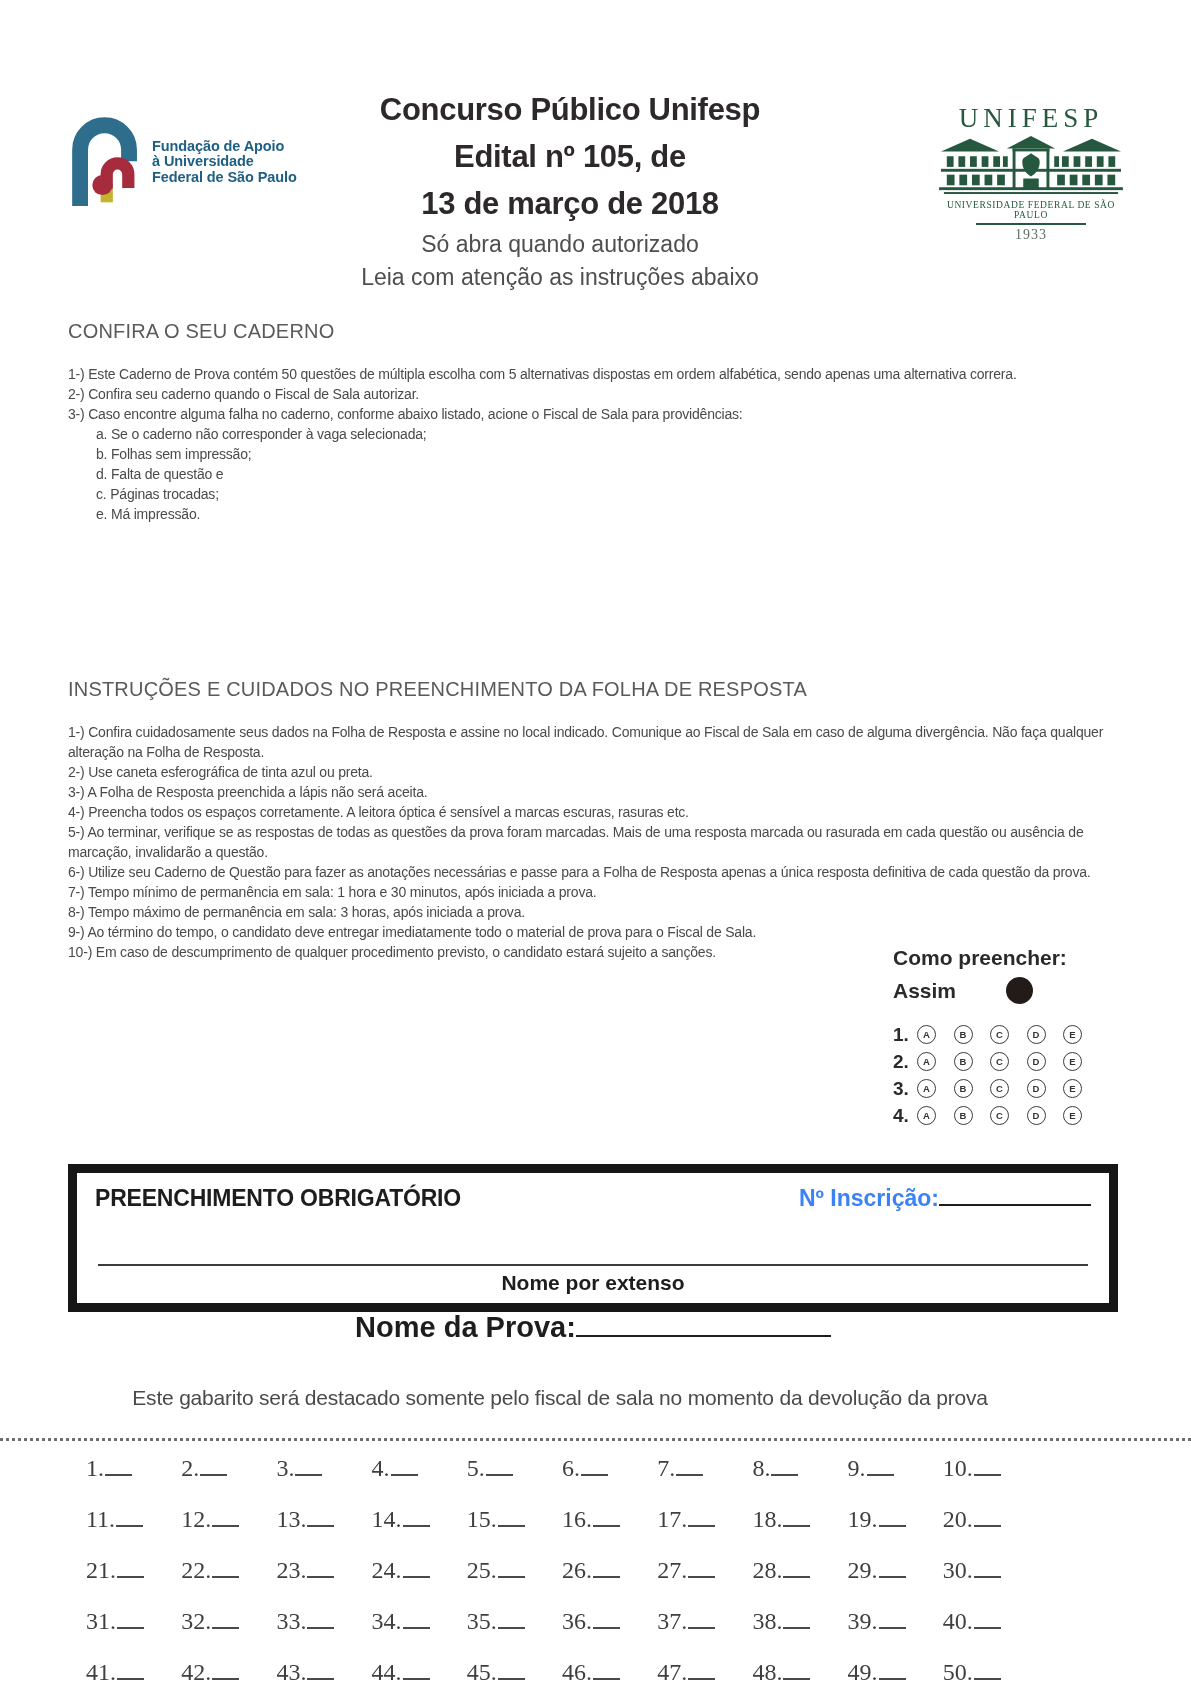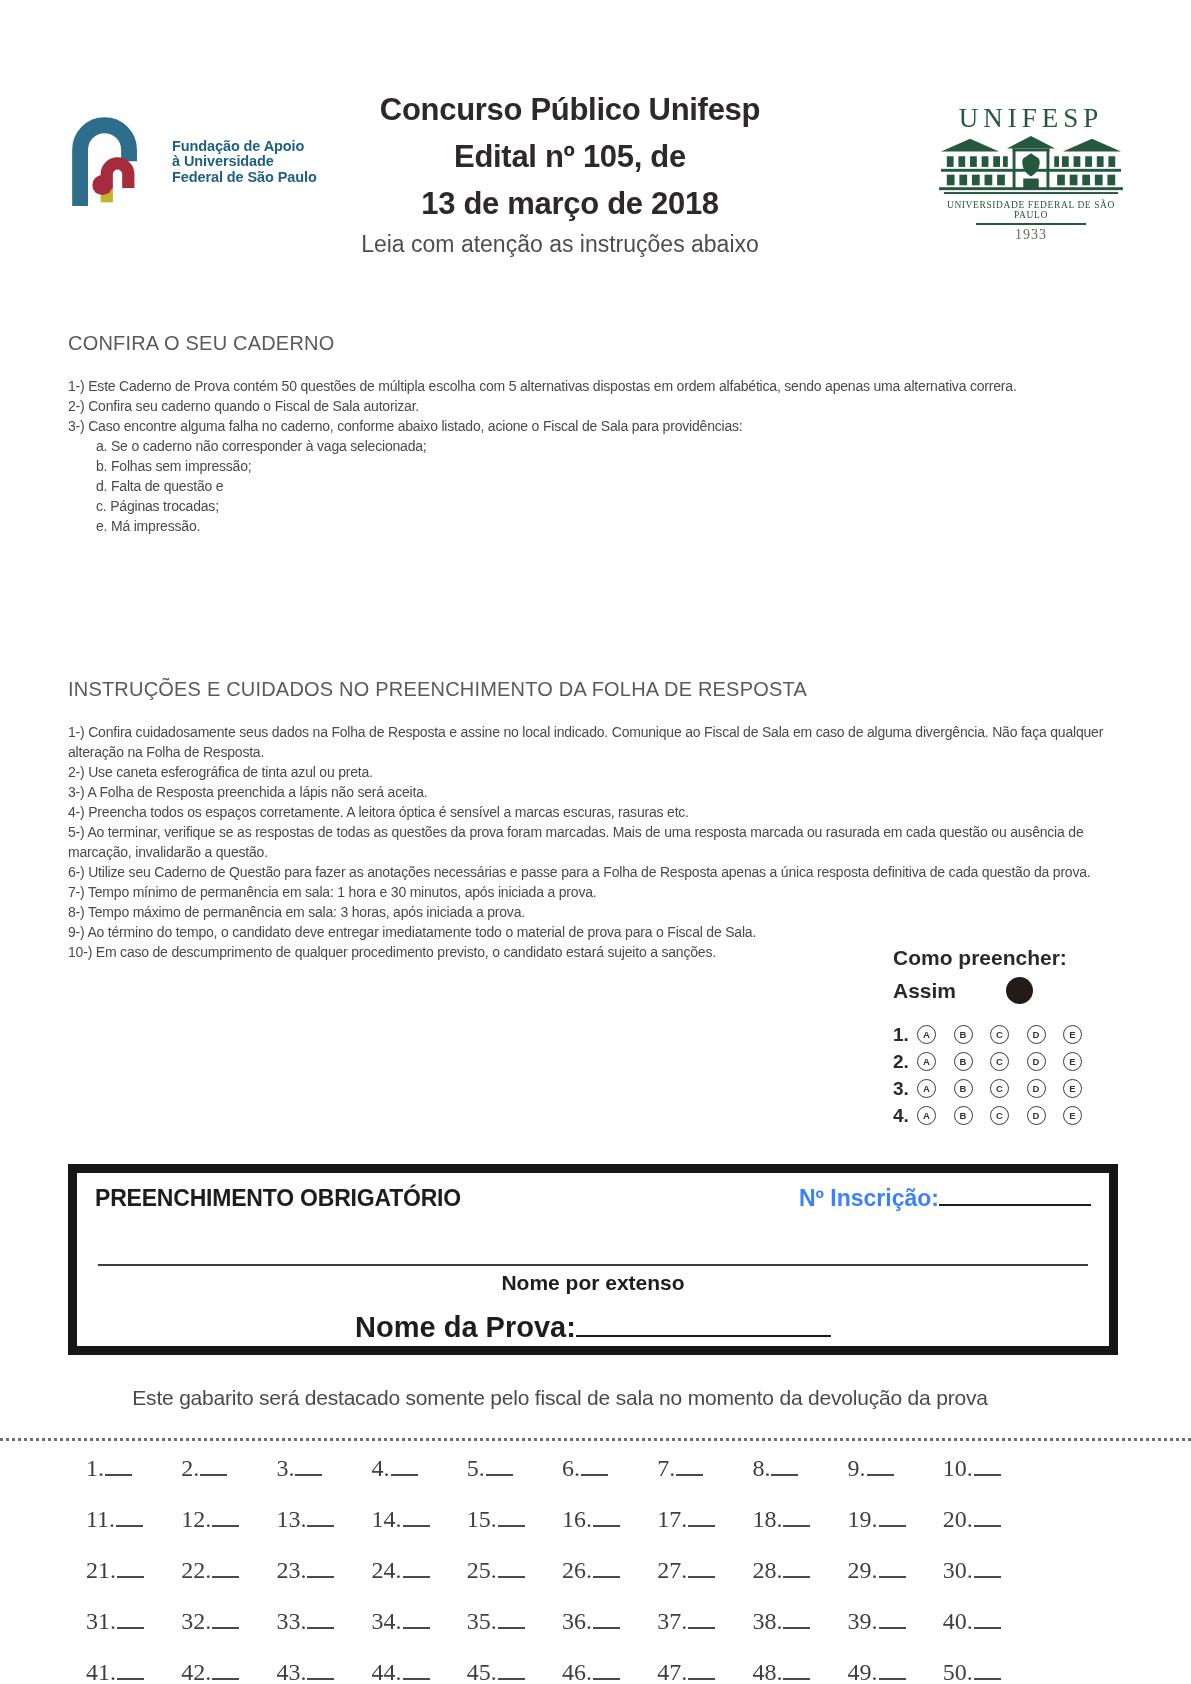--- a/index.html
+++ b/index.html
@@ -4,54 +4,54 @@
 <style>
   * { margin:0; padding:0; box-sizing:border-box; }
   html,body { background:#e8e8e8; }
   .page {
     position:relative; width:1191px; height:1684px; background:#ffffff;
     margin:0 auto; overflow:hidden;
     font-family:"Liberation Sans", sans-serif; color:#4a4a4a;
   }
   
   .fap { position:absolute; left:70px; top:112px; display:flex; align-items:center; gap:10px; }
-  .fap-text { font-size:14.5px; line-height:15.5px; color:#1e5f83; font-weight:600; letter-spacing:-0.1px;margin-left:20px; }
+  .fap-text { font-size:14.5px; line-height:15.5px; color:#1e5f83; font-weight:600; letter-spacing:-0.1px; }
   .title-block { position:absolute; left:260px; top:86px; width:620px; text-align:center;
     font-size:31px; font-weight:bold; color:#2d292b; line-height:47px; letter-spacing:-0.3px; }
   .unifesp { position:absolute; left:936px; top:103px; width:190px; text-align:center; color:#26573f; }
   .uni-word { font-family:"Liberation Serif", serif; font-size:27px; letter-spacing:5px; color:#26573f; }
   .uni-caption { font-family:"Liberation Serif", serif; font-size:9.5px; letter-spacing:0.6px; margin-top:2px; color:#26573f; }
   .uni-rule { width:110px; height:2px; background:#26573f; margin:3px auto 2px auto; }
   .uni-year { font-family:"Liberation Serif", serif; font-size:14px; color:#5d6e63; letter-spacing:1px; }
   .notice { position:absolute; left:0; top:228px; width:1120px; text-align:center;
     font-size:23px; line-height:33px; color:#4e4e4e; }
   
   .sec { position:absolute; left:68px; width:1062px; }
   .sec-heading { font-size:20px; color:#5a5a5a; letter-spacing:0.2px; }
   .sec .items { margin-top:21px; }
   .sec p { font-size:14px; line-height:20px; letter-spacing:-0.2px; color:#4a4a4a; }
   .sec .subitems p { padding-left:28px; }
   .sec p.narrow { max-width:695px; }
-  #sec-caderno { top:332px; }
+  #sec-caderno { top:320px; }
   #sec-instrucoes { top:678px; }
   
   .como { position:absolute; left:893px; top:946px; width:250px; }
   .como-label { font-size:21px; font-weight:bold; color:#2a2a2a; }
   .como-assim { display:flex; align-items:center; gap:50px; margin-top:7px; }
   .assim-word { font-size:21px; font-weight:bold; color:#2a2a2a; }
   .filled-dot { width:27px; height:27px; border-radius:50%; background:#231b18; }
   .bubble-rows { margin-top:17px; }
   .bubble-row { display:flex; align-items:center; height:27px; }
   .bubble-num { font-size:19px; font-weight:bold; color:#2a2a2a; width:24px; }
   .bubble { width:19px; height:19px; border:1.6px solid #3c3c3c; border-radius:50%;
     font-size:9.5px; font-weight:bold; color:#333; display:flex; align-items:center; justify-content:center;
     margin-right:17.5px; flex:none; }
   .bubble:last-child { margin-right:0; }
   
-  .obox { position:absolute; left:68px; top:1164px; width:1050px; height:191px;
+  .obox { position:absolute; left:68px; top:1164px; width:1050px; height:148px;
     border:9px solid #161616; padding:10px 18px 0 18px; }
   .obox-row1 { display:flex; justify-content:space-between; align-items:baseline; margin-top:2px; }
   .obox-title { font-size:23px; font-weight:bold; color:#1d1d1d; letter-spacing:-0.2px; }
   .inscricao { font-size:23px; font-weight:bold; color:#3b82f6; white-space:nowrap; }
   .line { display:inline-block; border-bottom:2.5px solid #1d1d1d; vertical-align:baseline; }
   .inscricao .line { width:152px; height:4px; }
   .nameline { width:990px; margin:52px auto 0 auto; border-bottom:2px solid #3c3c3c; }
   .name-caption { text-align:center; font-size:21px; font-weight:bold; color:#1d1d1d; margin-top:5px; }
   .prova-row { text-align:center; font-size:29px; font-weight:bold; color:#1d1d1d; margin-top:16px; }
   .prova-row .line { width:255px; height:4px; }
@@ -128,20 +128,21 @@
         <rect x="0" y="55" width="190" height="3"></rect>
         <rect x="5" y="60" width="180" height="2"></rect>
       </g>
     </svg>
     <div class="uni-caption">UNIVERSIDADE FEDERAL DE SÃO PAULO</div>
     <div class="uni-rule"></div>
     <div class="uni-year">1933</div>
   </div>
 
   <div class="notice">
+    <div>Só abra quando autorizado</div>
     <div>Leia com atenção as instruções abaixo</div>
   </div>
 
   <section class="sec" id="sec-caderno">
     <div class="sec-heading">CONFIRA O SEU CADERNO</div>
     <div class="items" id="caderno-items">
         <p>1-) Este Caderno de Prova contém 50 questões de múltipla escolha com 5 alternativas dispostas em ordem alfabética, sendo apenas uma alternativa correra.</p>
         <p>2-) Confira seu caderno quando o Fiscal de Sala autorizar.</p>
         <p>3-) Caso encontre alguma falha no caderno, conforme abaixo listado, acione o Fiscal de Sala para providências:</p>
       </div>

